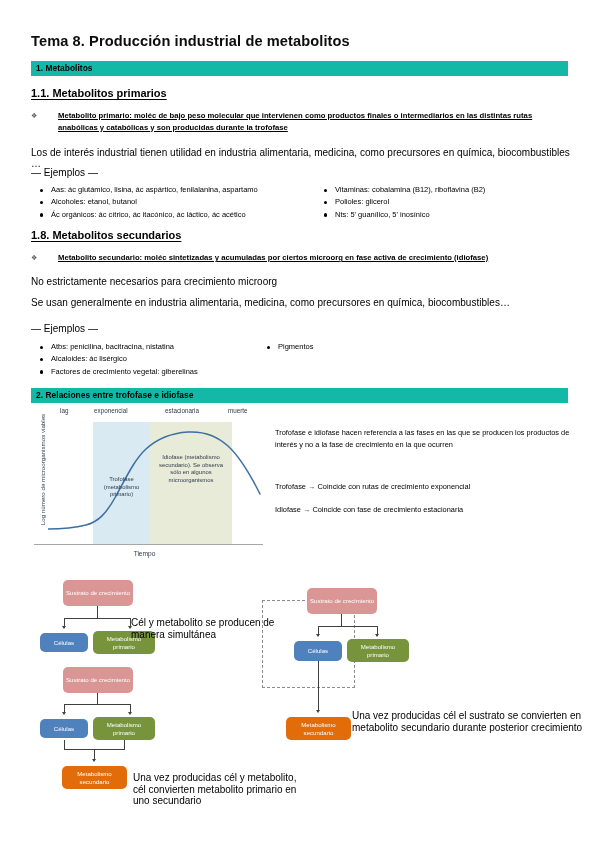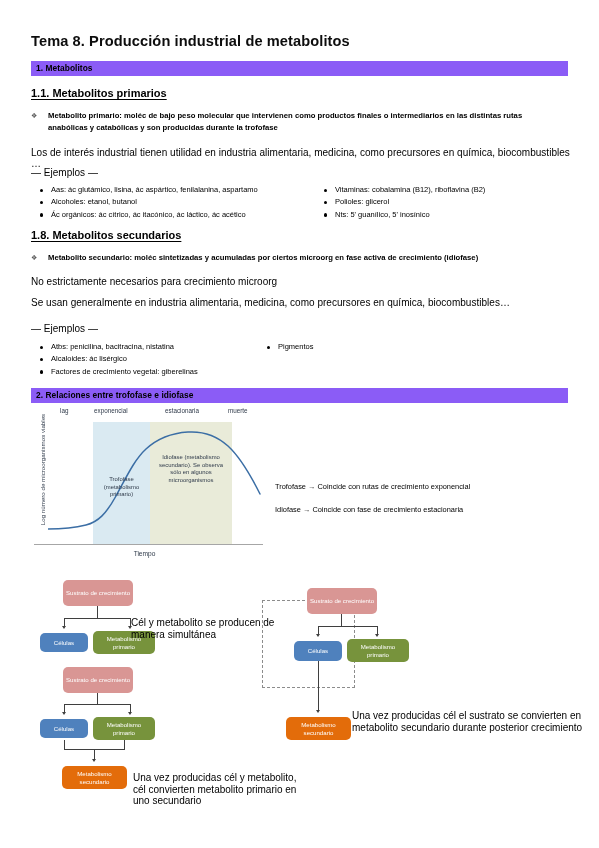--- a/index.html
+++ b/index.html
@@ -13,21 +13,21 @@
 
   
   .doc-title{
     position:absolute;left:31px;top:33px;width:540px;
     font-size:14.6px;font-weight:bold;letter-spacing:.1px;color:#0d0d0d;
   }
 
   
   .sec-bar{
     position:absolute;left:31px;width:537px;height:15px;
-    background:#8b5cf6;
+    background:#14b8a6;
   }
   .sec-bar span{
     position:absolute;left:5px;top:1.5px;
     font-size:8.4px;font-weight:bold;color:#000;letter-spacing:.05px;
   }
 
   
   .subhead{
     position:absolute;left:31px;
     font-size:11px;font-weight:bold;color:#000;
@@ -36,21 +36,21 @@
 
   
   .para{
     position:absolute;left:31px;
     font-size:10px;line-height:11px;color:#000;letter-spacing:.02px;
   }
 
   
   .dbul{position:absolute;font-size:7.7px;line-height:11.5px;color:#000;font-weight:bold;}
   .dbul .mark{position:absolute;left:0;top:0;font-size:7px;color:#595959;font-weight:normal;}
-  .dbul .txt{display:block;margin-left:17px;}
+  .dbul .txt{display:block;margin-left:27px;text-decoration:underline;}
 
   
   .blist{position:absolute;font-size:7.5px;line-height:12.4px;color:#000;}
   .blist .li{position:relative;padding-left:15px;white-space:nowrap;}
   .blist .li::before{
     content:"";position:absolute;left:4px;top:4.6px;
     width:3.1px;height:3.1px;border-radius:50%;background:#000;
   }
 
   
@@ -191,20 +191,21 @@
       </svg>
 
       <div class="band-label" style="left:46px;top:54px;width:55px;">Trofofase (metabolismo primario)</div>
       <div class="band-label" style="left:105px;top:32px;width:76px;">Idiofase (metabolismo secundario). Se observa sólo en algunos microorganismos</div>
     </div>
 
     <div class="chart-axis"></div>
     <div class="chart-xlabel">Tiempo</div>
   </div>
 
+  <div class="chart-note" style="left:275px;top:427px;width:310px;">Trofofase e idiofase hacen referencia a las fases en las que se producen los productos de interés y no a la fase de crecimiento en la que ocurren</div>
   <div class="chart-note" style="left:275px;top:481px;width:310px;">Trofofase → Coincide con rutas de crecimiento exponencial</div>
   <div class="chart-note" style="left:275px;top:504px;width:310px;">Idiofase → Coincide con fase de crecimiento estacionaria</div>
 
   <div>
     <div class="fbox sustrato" style="left:63px;top:580px;width:70px;height:26px;">Sustrato de crecimiento</div>
     <div class="conn vline" style="left:97px;top:606px;height:13px;"></div>
     <div class="conn hline" style="left:64px;top:618px;width:67px;"></div>
     <div class="conn vline" style="left:64px;top:618px;height:9px;"></div>
     <div class="conn vline" style="left:130px;top:618px;height:9px;"></div>
     <div class="arrowd" style="left:61.5px;top:626px;"></div>

